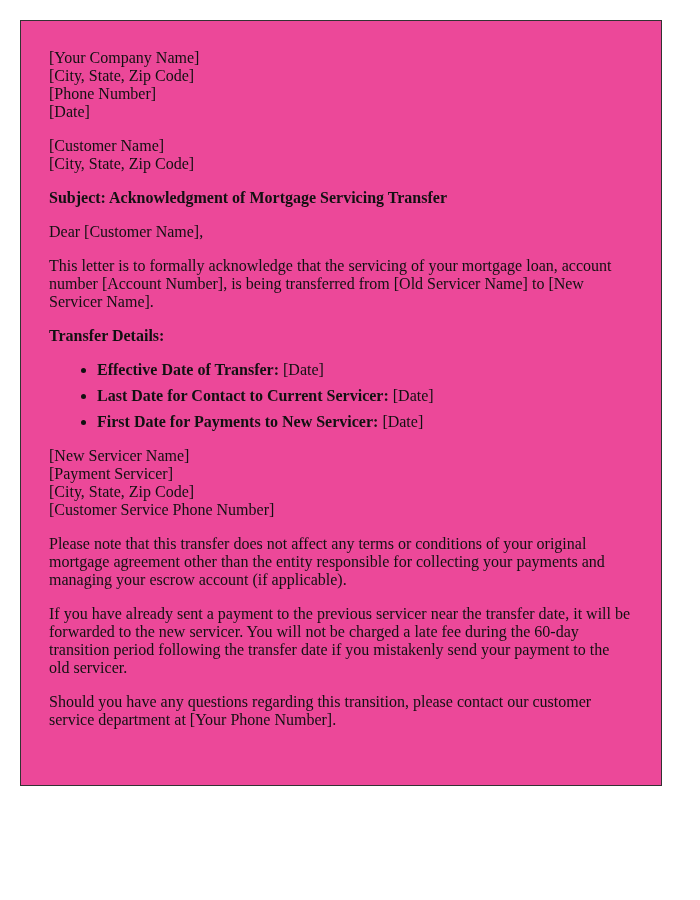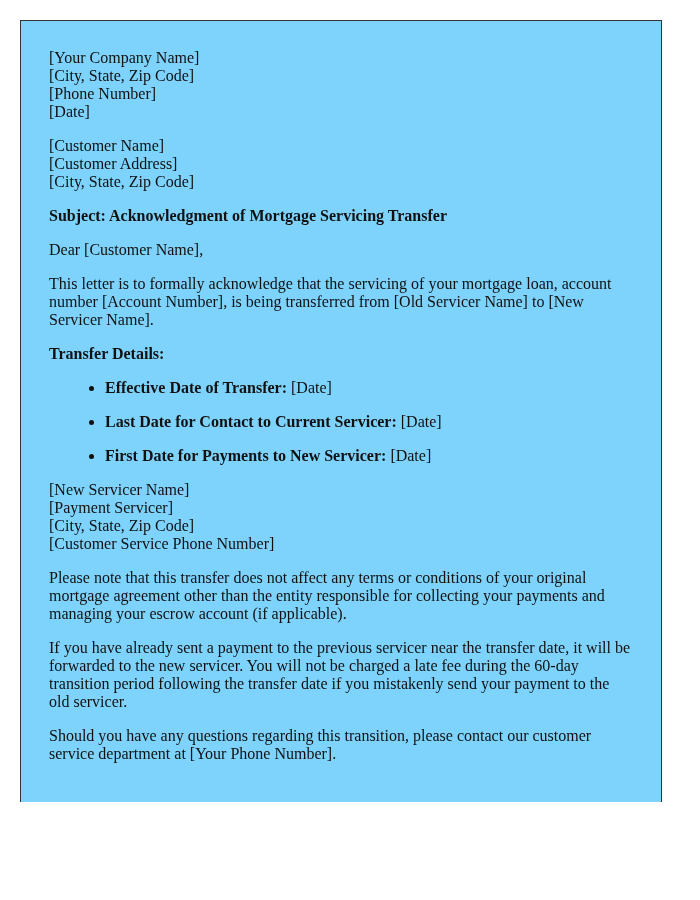--- a/index.html
+++ b/index.html
@@ -23,60 +23,59 @@
       top: 20px;
       width: 642px;
       height: 782px;
       overflow: hidden;
     }
     .letter {
       box-sizing: border-box;
       width: 642px;
       border: 1px solid #333333;
       padding: 28px 28px 40px 28px;
-      background: #7dd3fc;
+      background: #ec4899;
     }
     .block {
       margin: 0 0 16px 0;
     }
     .line {
       display: block;
       white-space: nowrap;
     }
     .bold {
       font-weight: bold;
     }
     p {
       margin: 0 0 16px 0;
     }
     ul.details {
       margin: 0 0 16px 0;
       padding: 0 0 0 40px;
       list-style: disc;
     }
     ul.details li {
-      margin: 16px;
+      margin: 8px;
     }
   </style>
 </head>
 <body>
 
 <div class="page-clip">
   <div class="letter">
 
     <div class="block">
       <span class="line">[Your Company Name]</span>
       <span class="line">[City, State, Zip Code]</span>
       <span class="line">[Phone Number]</span>
       <span class="line">[Date]</span>
     </div>
 
     <div class="block">
       <span class="line">[Customer Name]</span>
-      <span class="line">[Customer Address]</span>
       <span class="line">[City, State, Zip Code]</span>
     </div>
 
     <p class="bold">Subject: Acknowledgment of Mortgage Servicing Transfer</p>
 
     <p>Dear [Customer Name],</p>
 
     <p>This letter is to formally acknowledge that the servicing of your mortgage loan, account number [Account Number], is being transferred from [Old Servicer Name] to [New Servicer Name].</p>
 
     <p class="bold">Transfer Details:</p>

